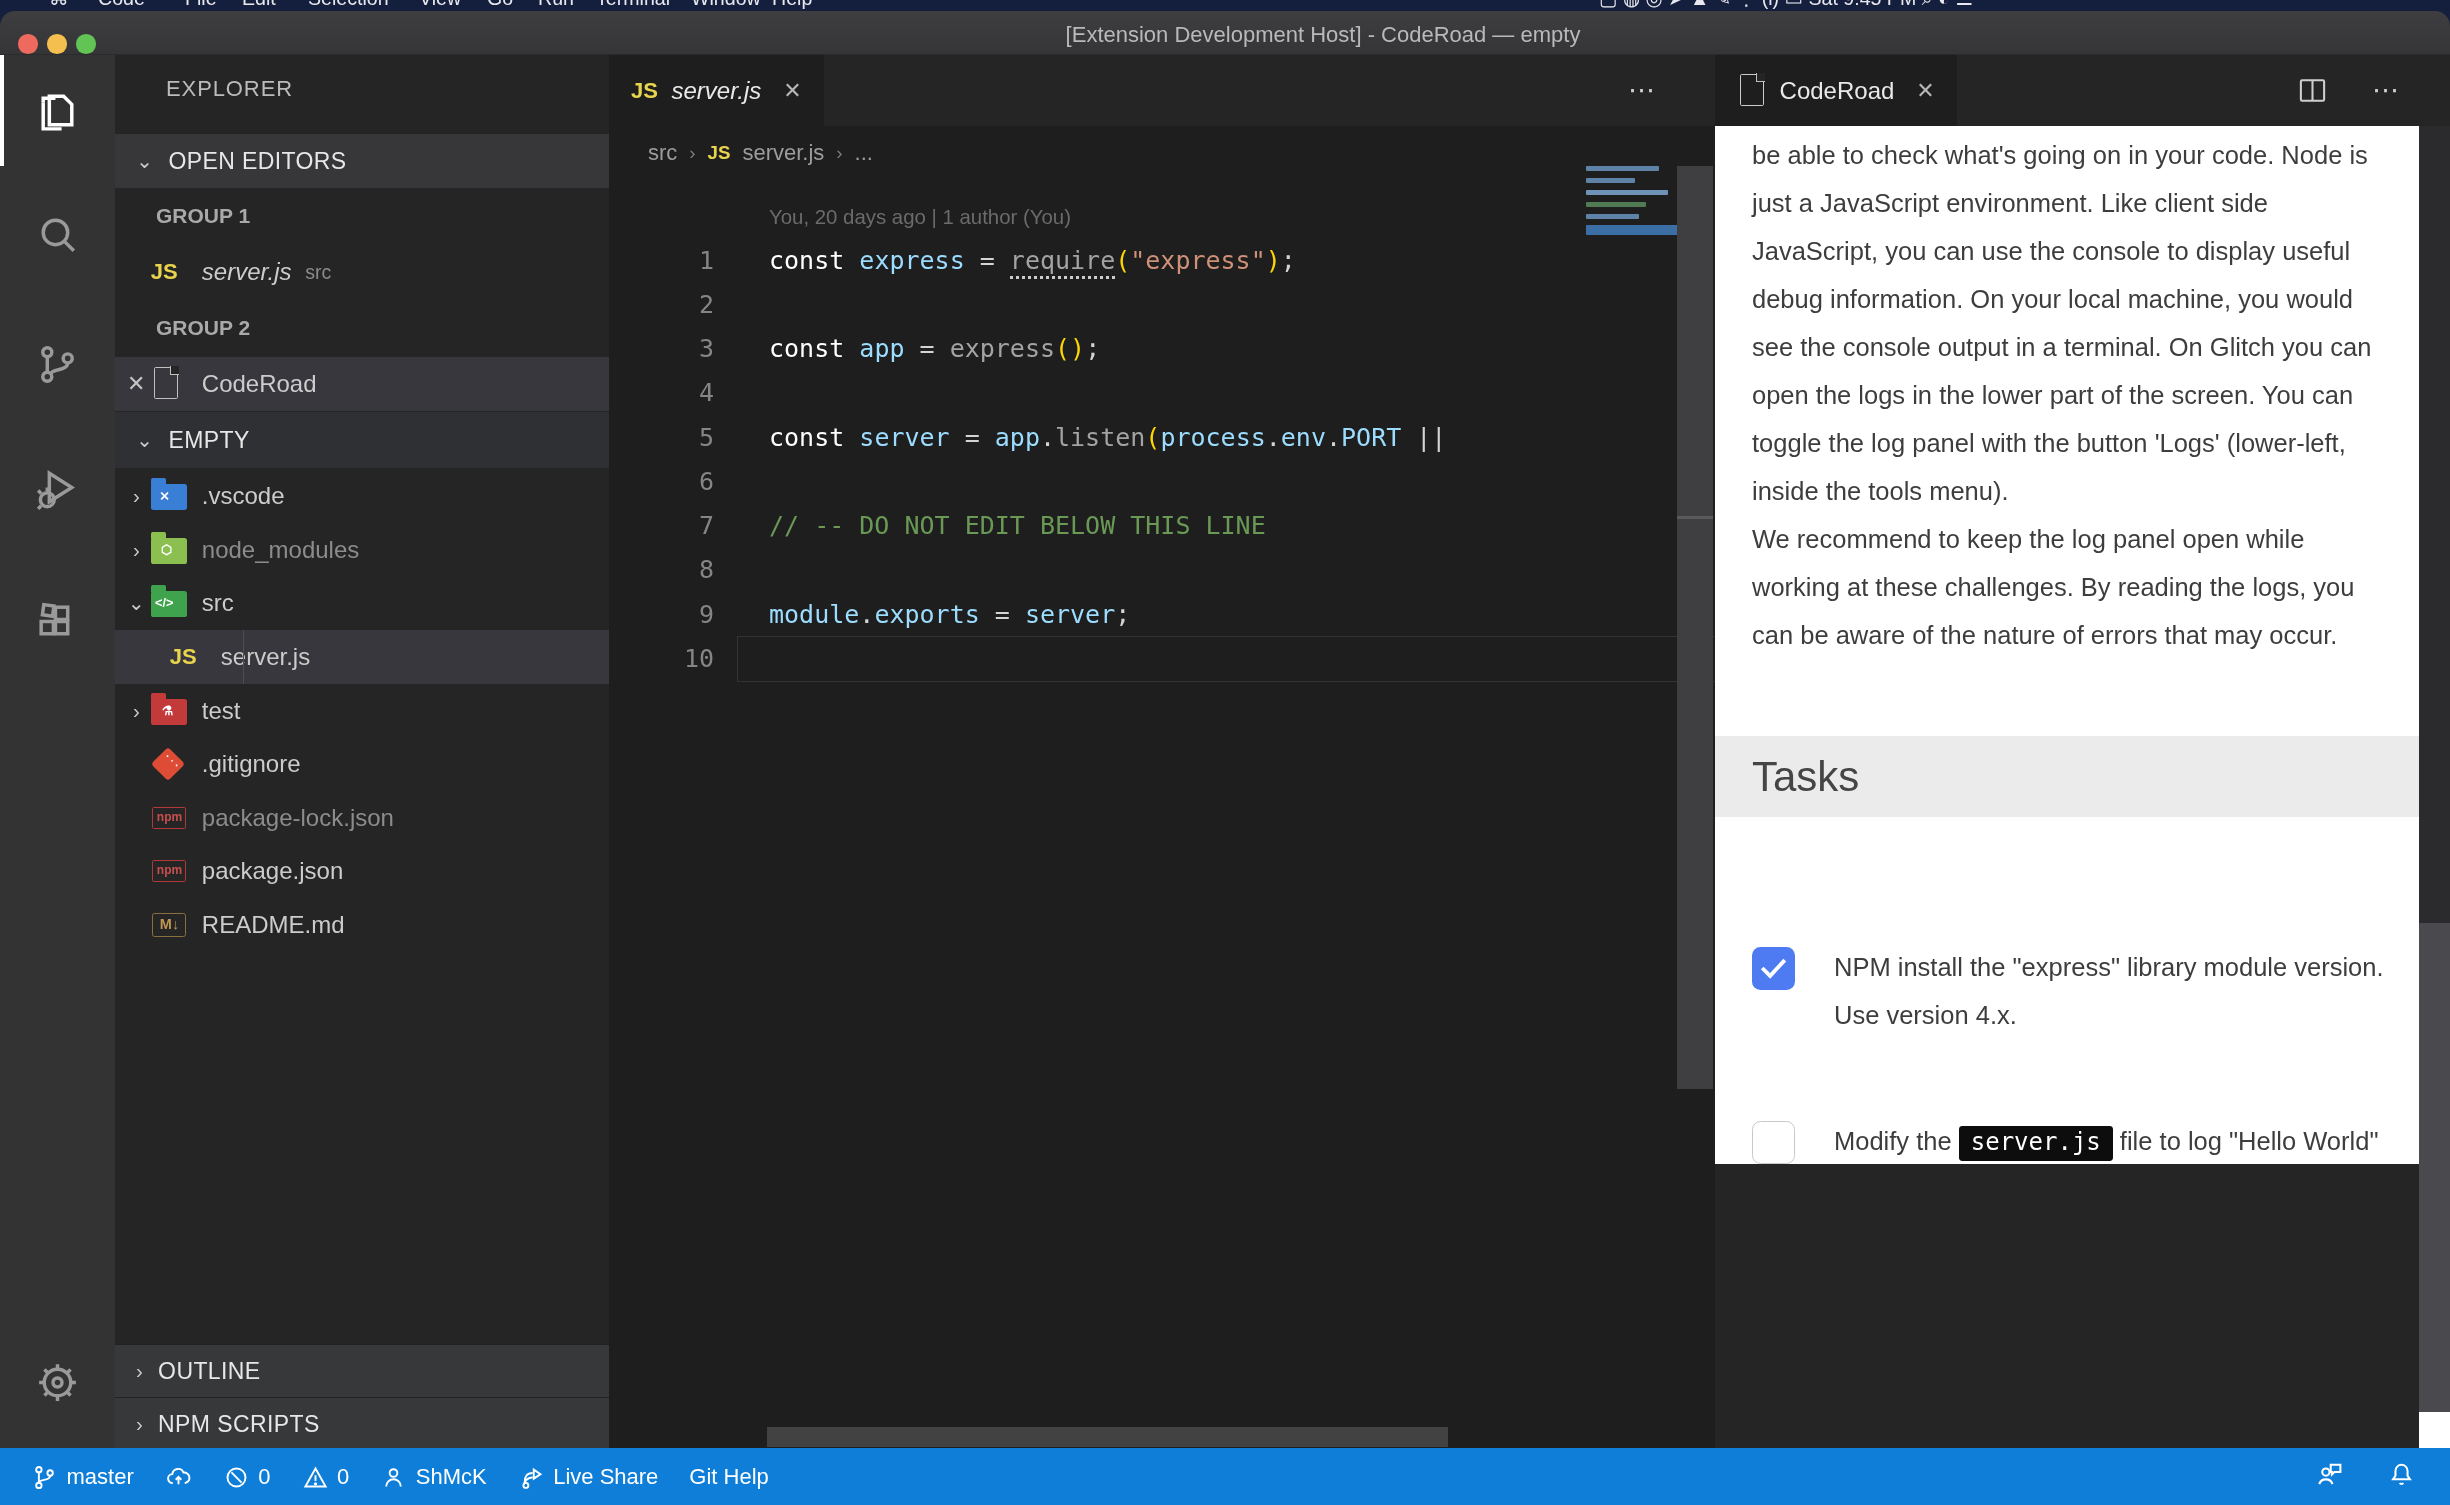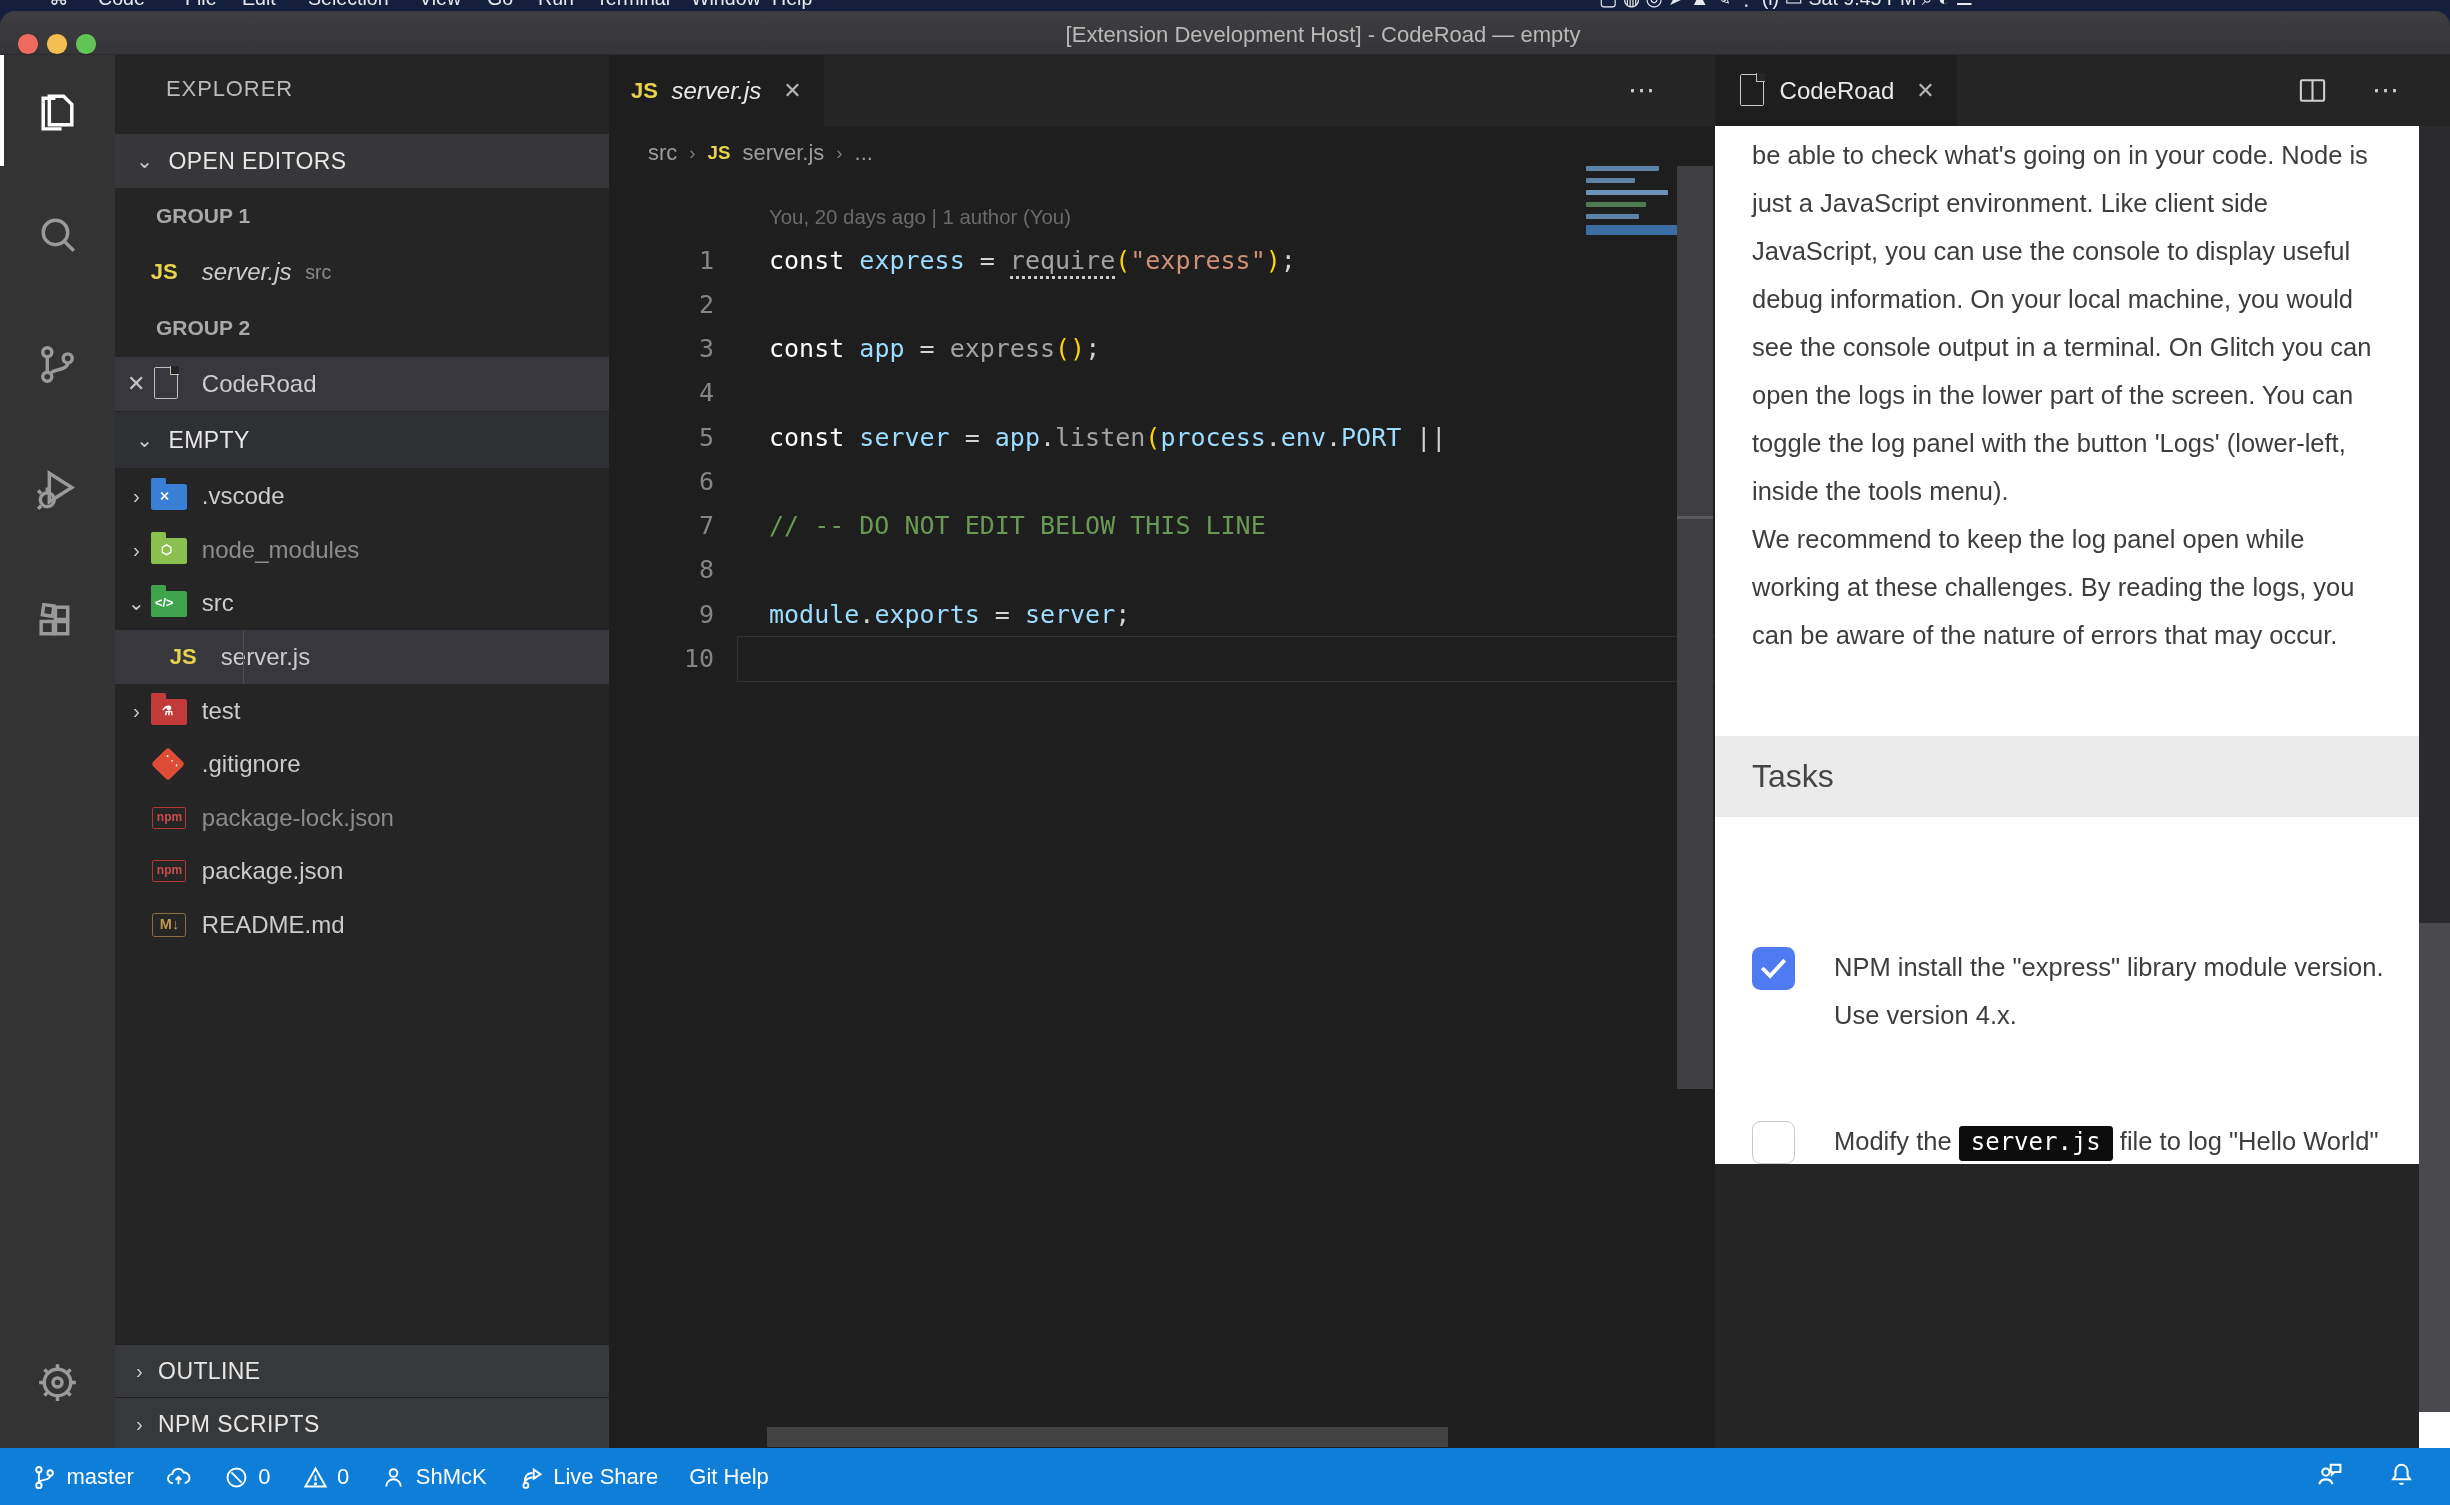--- a/index.html
+++ b/index.html
@@ -91,21 +91,21 @@
   #vscroll { position:absolute; left:1068px; top:111px; width:36px; height:923px; background:#3f3f42; }
   #vscroll .split { position:absolute; left:0; top:350px; width:36px; height:3.4px; background:#5a5a5c; }
   #hscroll-thumb { position:absolute; left:158px; top:1372px; width:681px; height:19.6px; background:#424242; }
 
   
   #coderoad { left:1715px; top:55px; width:735px; height:1393px; background:#252526; }
   #cr-content { position:absolute; left:0; top:71px; width:704px; height:1038px; background:#ffffff; overflow:hidden; }
   #cr-paras { position:absolute; left:37px; top:5.1px; width:647px; color:#3d3d3d;
               font-size:25.5px; line-height:48px; }
   #cr-tasks-band { position:absolute; left:0; top:610px; width:704px; height:81px; background:#ebebeb;
-                   color:#454545; font-size:32px; display:flex; align-items:center; padding-left:37px; }
+                   color:#454545; font-size:42px; display:flex; align-items:center; padding-left:37px; }
   .task { position:absolute; left:37px; width:647px; display:flex; }
   .cb { width:43px; height:43px; border-radius:8.5px; flex:none; margin-right:39px; position:relative; top:4.3px; }
   .cb.on { background:#4e7bf2; }
   .cb.off { background:#ffffff; border:1.7px solid #c9c9c9; }
   .cb.on svg { position:absolute; left:7.7px; top:10.2px; }
   .task .ttext { color:#3d3d3d; font-size:25.5px; line-height:48px; }
   .codechip { font-family:"DejaVu Sans Mono", monospace; background:#0d0d0d; color:#ffffff;
               padding:1.7px 12px 5.1px; border-radius:3.4px; font-size:24px; }
   #cr-help { position:absolute; left:0; top:1139px; width:704px; height:82px; background:#6b62d2;
              display:flex; align-items:center; color:#ffffff; }

